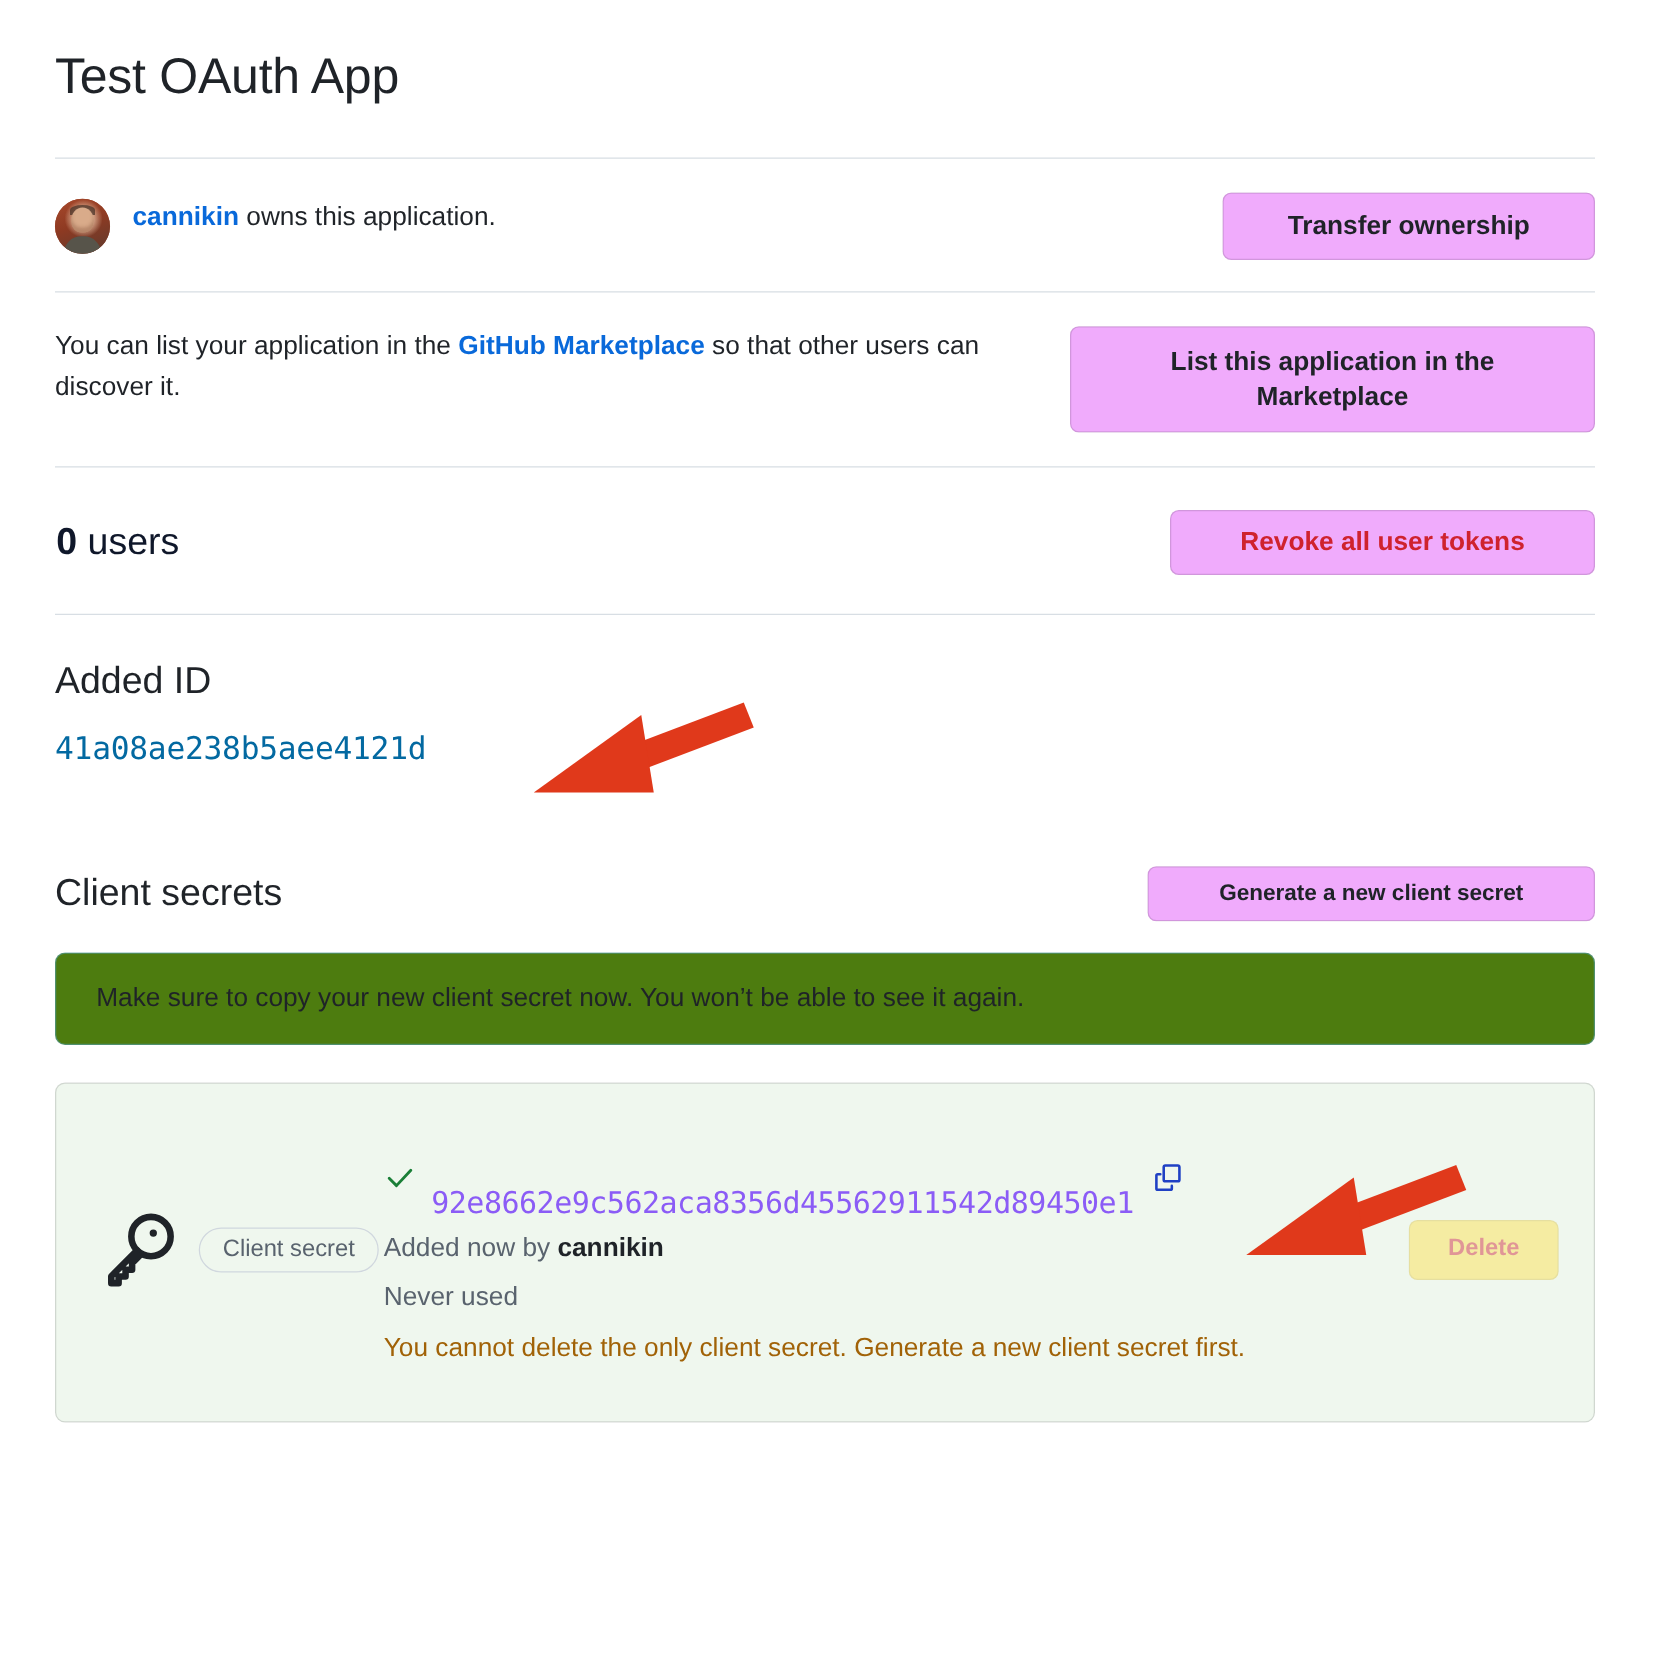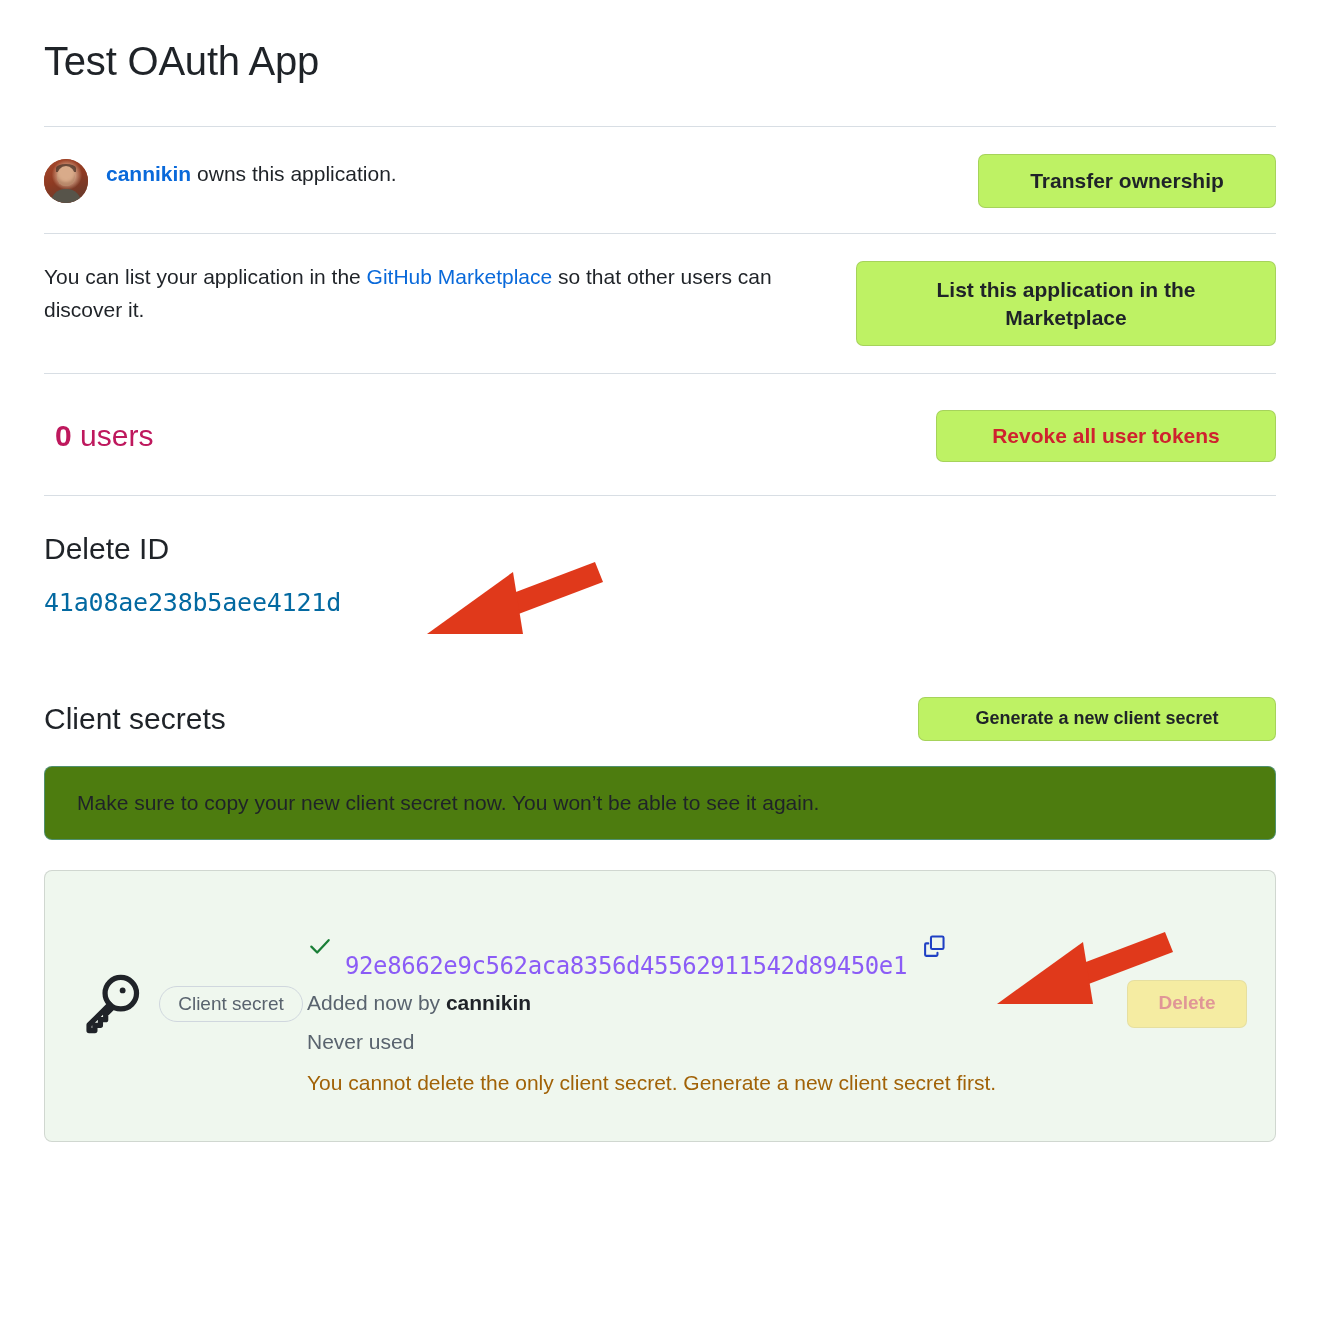--- a/index.html
+++ b/index.html
@@ -96,31 +96,31 @@
     background: #57544a;
   }
   .owner-text {
     font-size: 21px;
     line-height: 1.45;
     color: #1f2328;
   }
   .link {
     color: #0969da;
     text-decoration: none;
-    font-weight: 400;
+    font-weight: 700;
   }
   .owner-text .link { font-weight: 600; }
 
   
   .btn {
     display: inline-flex;
     align-items: center;
     justify-content: center;
     text-align: center;
-    background: #bef264;
+    background: #f0abfc;
     border: 1px solid rgba(31,35,40,0.15);
     border-radius: 7px;
     color: #1f2328;
     font-family: "Liberation Sans", sans-serif;
     font-weight: 600;
     cursor: pointer;
     white-space: nowrap;
     line-height: 1.3;
   }
   .btn-transfer {
@@ -179,22 +179,22 @@
   .users-row {
     display: flex;
     align-items: center;
     justify-content: space-between;
     padding-top: 34px;
     padding-bottom: 6px;
   }
   .users-heading {
     font-size: 30px;
     font-weight: 400;
-    margin: 11px;
-    color: #be185d;
+    margin: 1px;
+    color: #0f172a;
   }
   .users-heading .count { font-weight: 700; }
 
   
   .section-heading {
     font-size: 30px;
     font-weight: 400;
     margin: 0;
     color: #1f2328;
   }
@@ -348,21 +348,21 @@
   <div class="rule t3"></div>
 
   <div class="users-row">
     <h2 class="users-heading"><span class="count">0</span><span> users</span></h2>
     <button class="btn btn-revoke">Revoke all user tokens</button>
   </div>
 
   <div class="rule t4"></div>
 
   <div class="clientid-block">
-    <h2 class="section-heading">Delete ID</h2>
+    <h2 class="section-heading">Added ID</h2>
     <div class="client-id-value mono">41a08ae238b5aee4121d</div>
   </div>
 
   <div class="secrets-head-row">
     <h2 class="section-heading">Client secrets</h2>
     <button class="btn btn-generate">Generate a new client secret</button>
   </div>
 
   <div class="info-banner">Make sure to copy your new client secret now. You won’t be able to see it again.</div>
 

